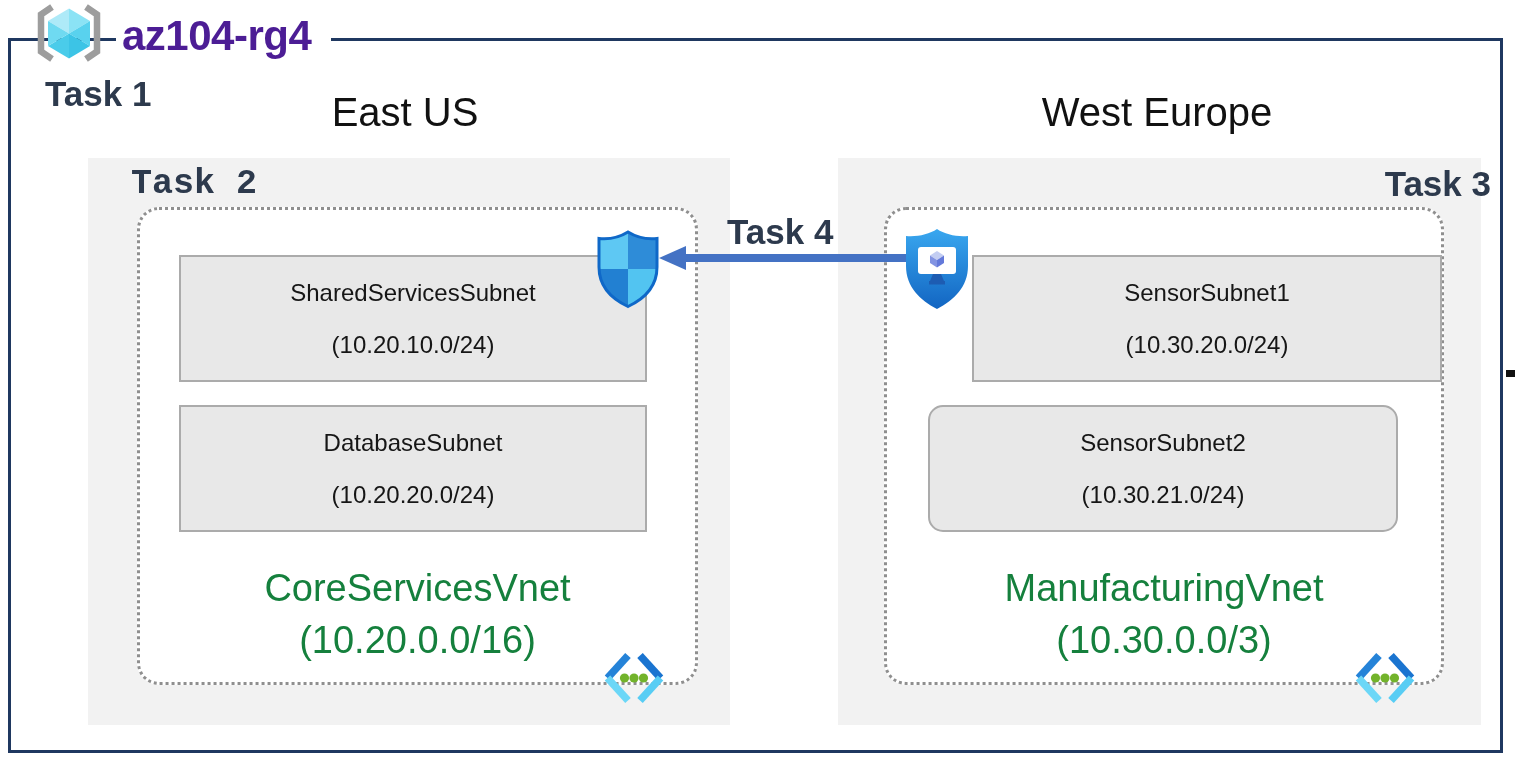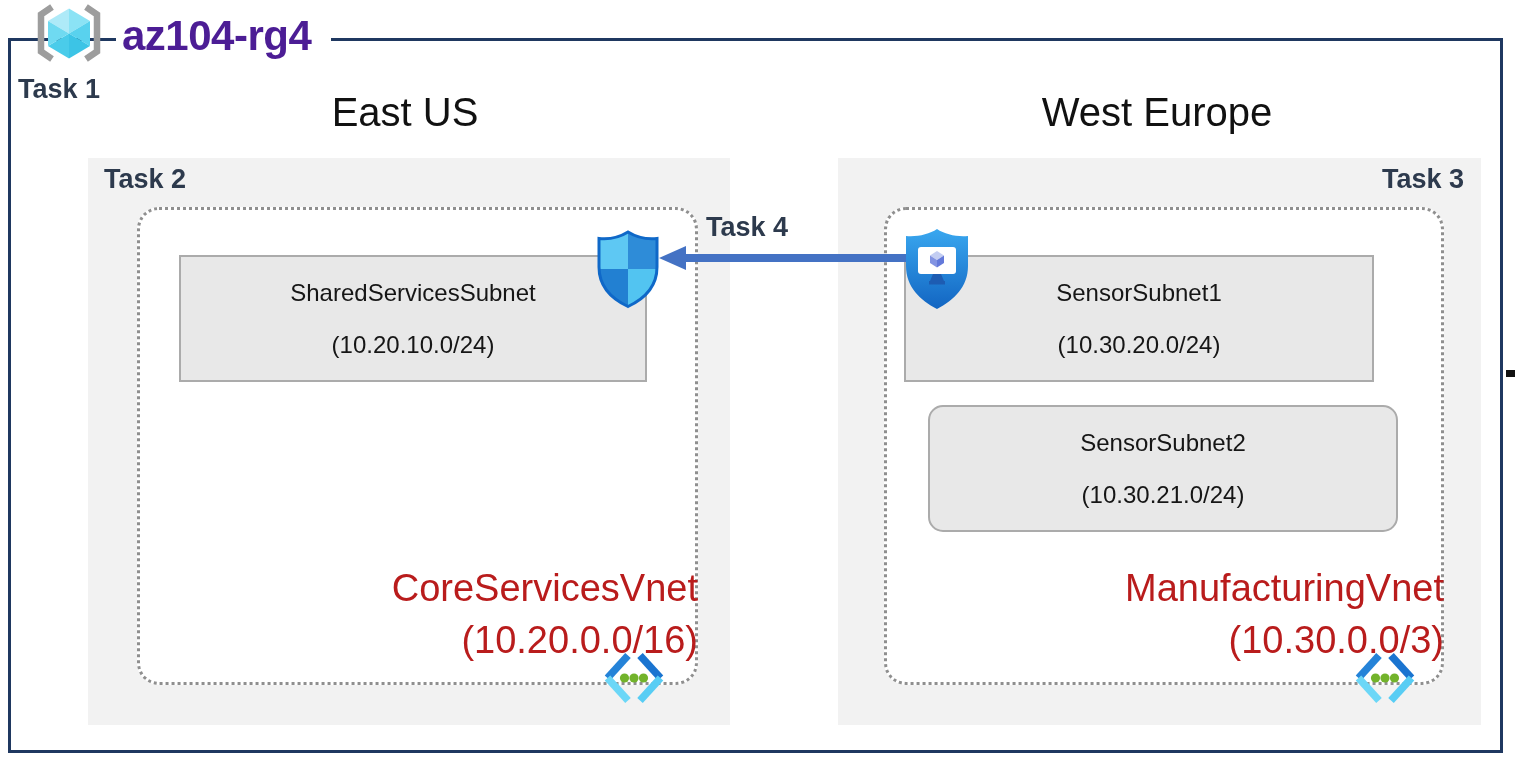--- a/index.html
+++ b/index.html
@@ -10,39 +10,39 @@
   .frame{
     position:absolute;left:8px;top:38px;width:1495px;height:715px;
     border:3px solid #1f3860;box-sizing:border-box;background:#ffffff;z-index:0;
   }
   .rg-icon{position:absolute;left:26px;top:2px;width:86px;height:62px;z-index:4;}
   .rg-title{
     position:absolute;left:116px;top:12px;z-index:4;background:#ffffff;
     font-size:42px;font-weight:700;color:#4c1d95;padding:0 20px 2px 6px;letter-spacing:-0.5px;
   }
   .task-label{
-    position:absolute;z-index:6;font-size:27px;font-weight:700;color:#2d3a4d;white-space:nowrap;
+    position:absolute;z-index:6;font-size:35px;font-weight:700;color:#2d3a4d;white-space:nowrap;margin-left:27px;
   }
   .region-label{
     position:absolute;z-index:3;width:320px;text-align:center;
     font-size:40px;font-weight:400;color:#111111;white-space:nowrap;
   }
   .region-box{position:absolute;top:158px;height:567px;background:#f2f2f2;z-index:1;}
   .vnet-box{
     position:absolute;top:207px;height:478px;background:#ffffff;box-sizing:border-box;
     border:3px dotted #8f8f8f;border-radius:22px;z-index:2;
   }
   .subnet-box{
     position:absolute;height:127px;background:#e8e8e8;box-sizing:border-box;
     border:2px solid #ababab;z-index:3;display:flex;flex-direction:column;
     align-items:center;justify-content:center;text-align:center;
     font-size:24px;line-height:52px;color:#161616;
   }
   .vnet-label{
-    position:absolute;z-index:3;text-align:right;font-size:38px;line-height:52px;color:#b91c1c;
+    position:absolute;z-index:3;text-align:center;font-size:38px;line-height:52px;color:#15803d;
   }
   .icon{position:absolute;z-index:5;}
   .arrow-svg{position:absolute;left:656px;top:242px;width:256px;height:32px;z-index:4;}
   .edge-dash{position:absolute;left:1506px;top:370px;width:9px;height:7px;background:#111111;z-index:6;}
 </style>
 </head>
 <body>
 
 <div class="canvas">
 
@@ -55,44 +55,48 @@
     <polygon points="42,6.5 63,19 42,31.5" fill="#8be3f5"></polygon>
     <polygon points="63,19 63,44 42,31.5" fill="#59d2ee"></polygon>
     <polygon points="63,44 42,56.5 42,31.5" fill="#3cc4e6"></polygon>
     <polygon points="42,56.5 21,44 42,31.5" fill="#4accea"></polygon>
     <polygon points="21,44 21,19 42,31.5" fill="#6fdaf1"></polygon>
   </svg>
 
   <div class="rg-title">az104-rg4</div>
 
   <div class="task-label" style="left:18px;top:74px;">Task 1</div>
-  <div class="task-label" style="left:104px;top:164px;">Task 2</div>
+  <div class="task-label" style="left:104px;top:164px;font-family:Liberation Mono, monospace;">Task 2</div>
   <div class="task-label" style="left:1264px;top:164px;width:200px;text-align:right;">Task 3</div>
-  <div class="task-label" style="left:647px;top:212px;width:200px;text-align:center;">Task 4</div>
+  <div class="task-label" style="left:700px;top:212px;width:200px;text-align:left;">Task 4</div>
 
   <div class="region-label" style="left:245px;top:90px;">East US</div>
   <div class="region-label" style="left:997px;top:90px;">West Europe</div>
 
   <div class="region-box" style="left:88px;width:642px;"></div>
   <div class="vnet-box" style="left:137px;width:561px;"></div>
 
   <div class="subnet-box" style="left:179px;top:255px;width:468px;">
     <div>SharedServicesSubnet</div>
     <div>(10.20.10.0/24)</div>
   </div>
+  <div class="subnet-box" style="left:179px;top:405px;width:468px;">
+    <div>DatabaseSubnet</div>
+    <div>(10.20.20.0/24)</div>
+  </div>
 
   <div class="vnet-label" style="left:137px;top:562px;width:561px;">
     <div>CoreServicesVnet</div>
     <div>(10.20.0.0/16)</div>
   </div>
 
   <div class="region-box" style="left:838px;width:643px;"></div>
   <div class="vnet-box" style="left:884px;width:560px;"></div>
 
-  <div class="subnet-box" style="left:904px;top:255px;width:470px;">
+  <div class="subnet-box" style="left:972px;top:255px;width:470px;">
     <div>SensorSubnet1</div>
     <div>(10.30.20.0/24)</div>
   </div>
   <div class="subnet-box" style="left:928px;top:405px;width:470px;border-radius:15px;">
     <div>SensorSubnet2</div>
     <div>(10.30.21.0/24)</div>
   </div>
 
   <div class="vnet-label" style="left:884px;top:562px;width:560px;">
     <div>ManufacturingVnet</div>

